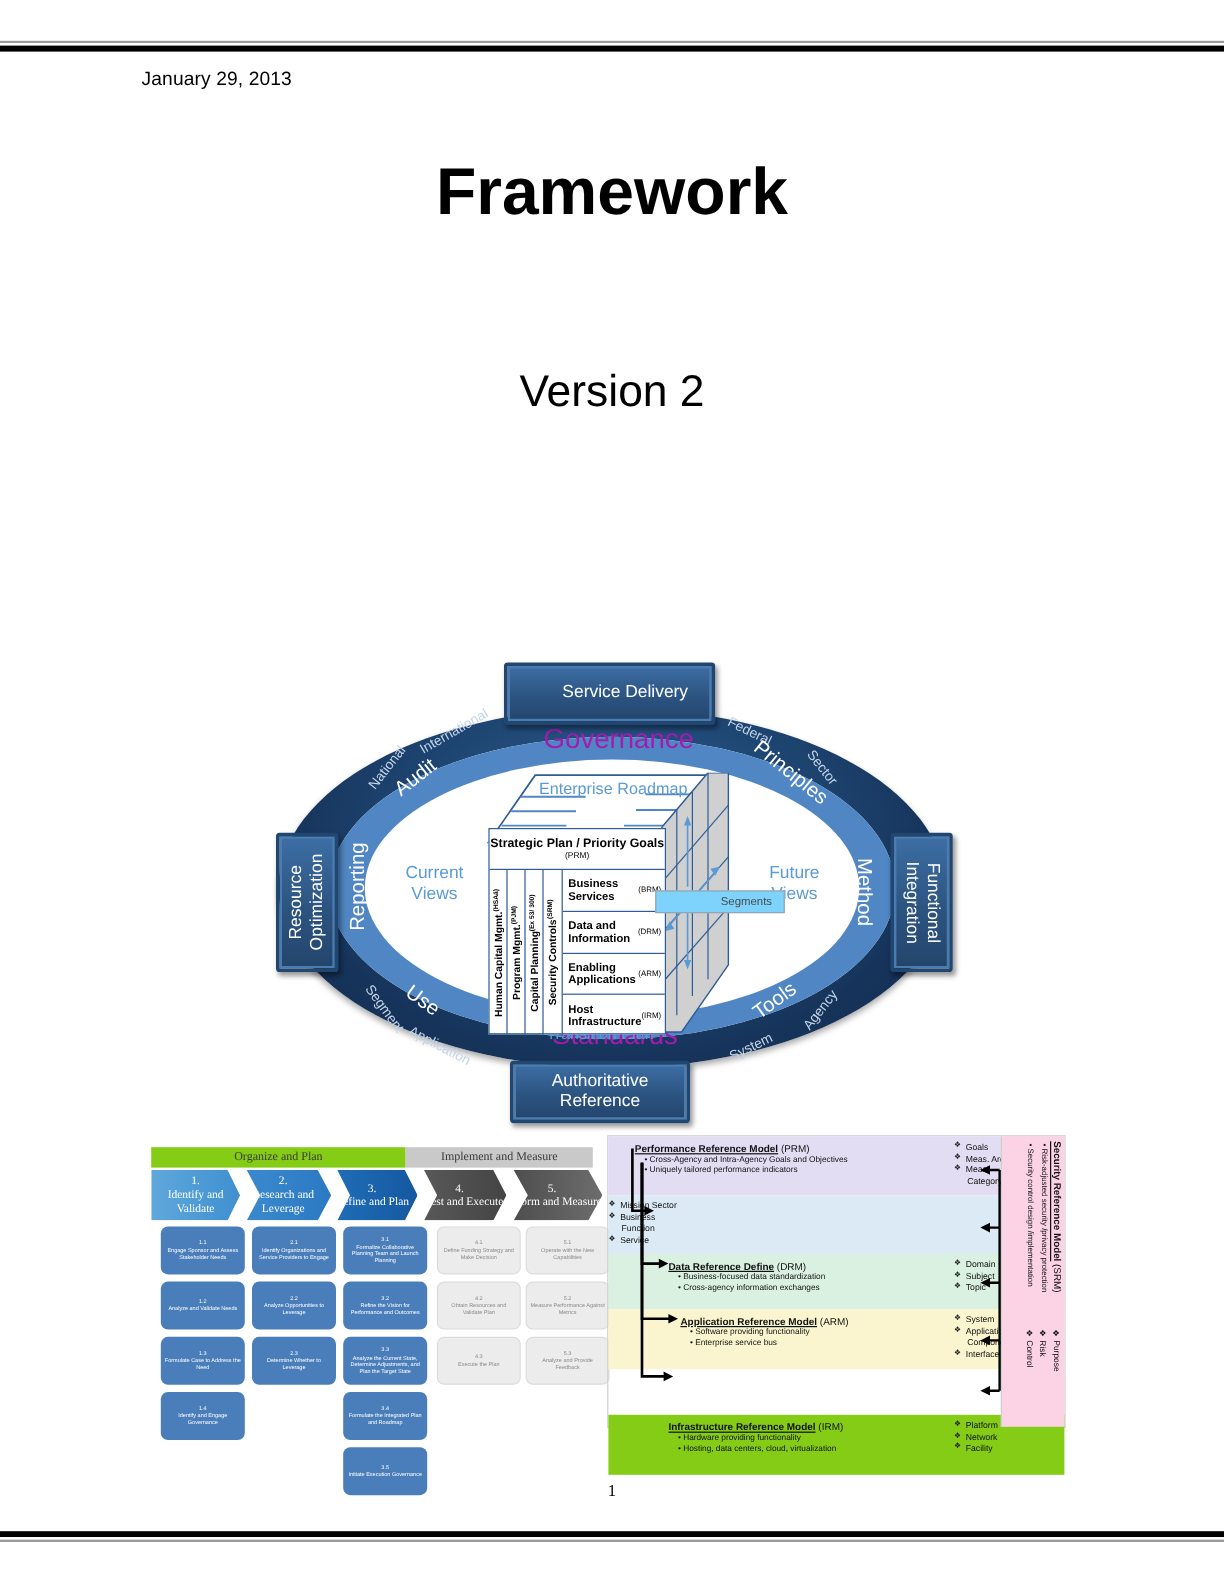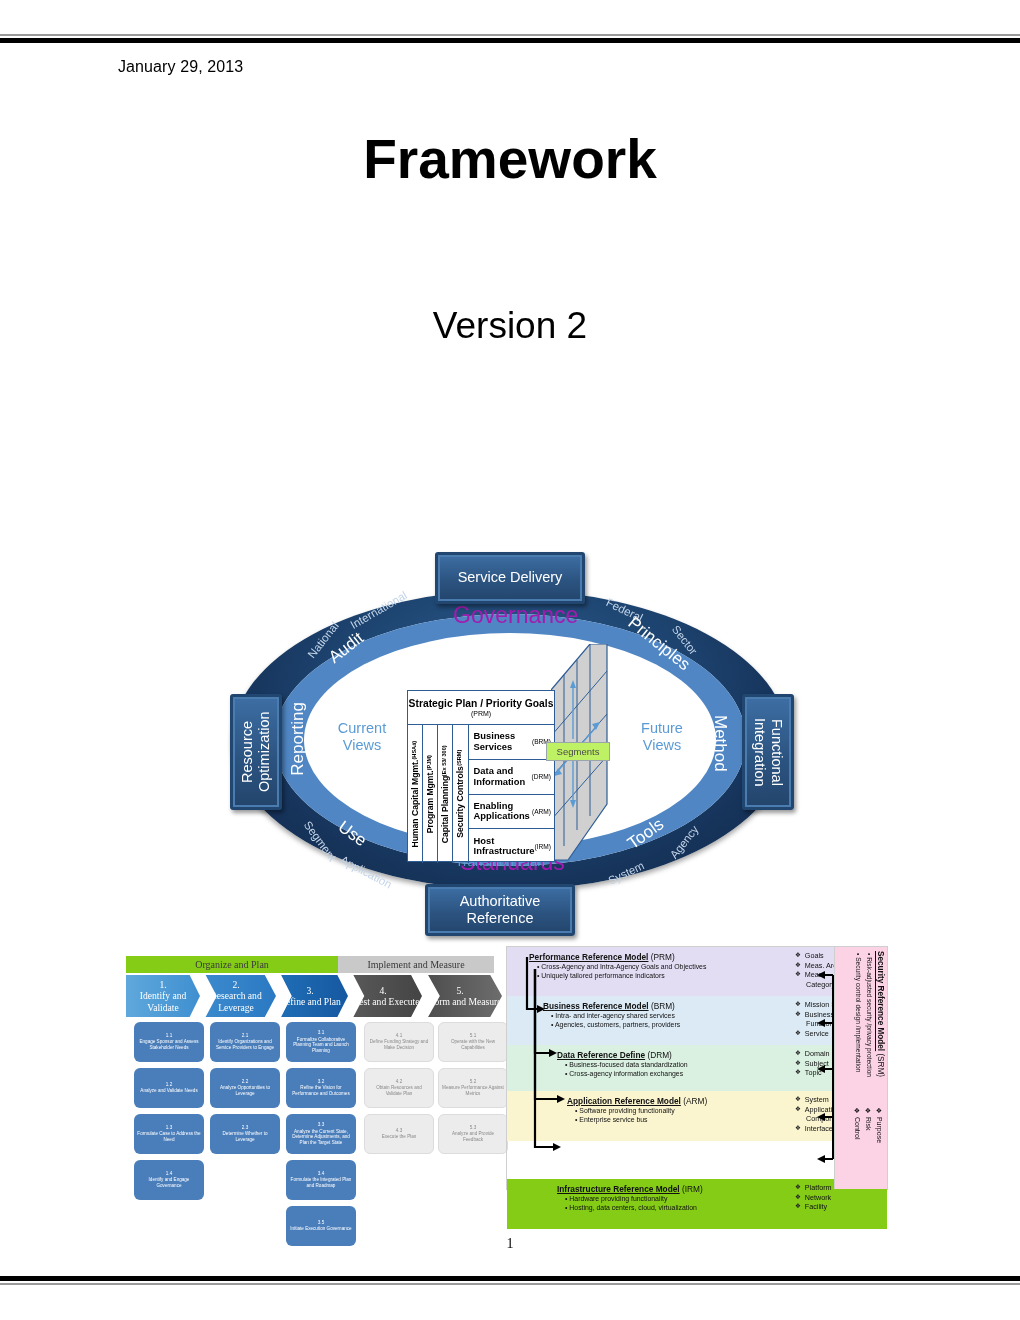--- a/index.html
+++ b/index.html
@@ -46,21 +46,21 @@
   .rl.dark{font-size:11.5px;color:#c3d4e8;}
   .rl.mid{font-size:17px;color:#ffffff;}
   .rl.midbig{font-size:23px;color:#a21caf;}
 
   
   .febox{position:absolute;background:linear-gradient(180deg,#3d6ea4 0%,#2c5481 55%,#23456c 100%);
     border:3px solid #21466f;border-radius:3px;
     box-shadow:inset 0 0 0 2px #4a7cb0, 2px 3px 4px rgba(0,0,0,.4);
     color:#fff;display:flex;align-items:center;justify-content:center;text-align:center;
     font-size:14.5px;line-height:1.18;}
-  #box-service-delivery{left:213px;top:0px;width:144px;height:46px;}
+  #box-service-delivery{left:198px;top:0px;width:144px;height:46px;padding-left:26px;}
   #box-auth-reference{left:203px;top:332px;width:144px;height:46px;}
   #box-resource-opt{left:8px;top:142px;width:46px;height:110px;}
   #box-functional-int{left:520px;top:142px;width:46px;height:110px;}
   .vert-rl{writing-mode:vertical-rl;transform:rotate(180deg);}
   .vert-lr{writing-mode:vertical-rl;}
 
   
   .inner-txt{position:absolute;color:#5b9bd5;font-size:14.5px;text-align:center;line-height:1.2;}
   #current-views{left:100px;top:168px;width:80px;}
   #future-views{left:400px;top:168px;width:80px;}
@@ -68,22 +68,22 @@
 
   
   #cube{position:absolute;left:176px;top:92px;width:210px;height:218px;}
   #cube-roof{position:absolute;left:0;top:0;width:210px;height:60px;overflow:hidden;}
   #cube-roof svg{position:absolute;left:0;top:0;}
   #roadmap-label{position:absolute;left:48px;top:6px;width:130px;text-align:center;
       color:#5b9bd5;font-size:13.5px;line-height:1.2;z-index:3;}
   #cube-side{position:absolute;left:153px;top:0px;width:57px;height:218px;}
   #cube-side svg{position:absolute;left:0;top:0;}
   #segments-tag{position:absolute;left:148px;top:98px;width:62px;height:17px;
-     background:#bef264;border:1px solid #9aa4ad;color:#4a4a4a;font-size:9.5px;
-     display:flex;align-items:center;justify-content:center;z-index:4;}
+     background:#7dd3fc;border:1px solid #9aa4ad;color:#4a4a4a;font-size:9.5px;
+     display:flex;align-items:center;justify-content:center;z-index:4;padding-left:44px;}
 
   #cube-face{position:absolute;left:9px;top:46px;width:148px;height:172px;
      background:#fff;border:1.4px solid #2e5d96;box-sizing:border-box;}
   #strategic-row{height:34px;border-bottom:1.4px solid #2e5d96;box-sizing:border-box;
      display:flex;flex-direction:column;align-items:center;justify-content:center;}
   #strategic-row .t{font-size:10.3px;font-weight:bold;color:#000;}
   #strategic-row .s{font-size:7px;color:#000;margin-top:1px;}
   #face-body{display:flex;height:138px;}
   .vcol{border-right:1.4px solid #2e5d96;box-sizing:border-box;display:flex;
      align-items:center;justify-content:center;}
@@ -217,20 +217,36 @@
   <div class="febox" id="box-functional-int">
     <span class="vert-lr">Functional Integration</span>
   </div>
 
   <div class="inner-txt" id="current-views">Current Views</div>
   <div class="inner-txt" id="future-views">Future Views</div>
   <div class="inner-txt" id="transition-plan">Transition Plan</div>
 
   <div id="cube">
 
+    <div id="cube-roof">
+      <svg width="210" height="60" viewBox="0 0 210 60">
+        <polygon points="9,58 48,2 209,2 170,58" fill="#ffffff" stroke="#2e5d96" stroke-width="1.4"></polygon>
+        <g stroke="#4f86c3" stroke-width="1.6">
+          <line x1="28" y1="32" x2="82" y2="32"></line>
+          <line x1="20" y1="44" x2="74" y2="44"></line>
+          <line x1="36" y1="20" x2="90" y2="20"></line>
+          <line x1="140" y1="18" x2="196" y2="18"></line>
+          <line x1="132" y1="31" x2="188" y2="31"></line>
+          <line x1="122" y1="44" x2="178" y2="44"></line>
+        </g>
+      </svg>
+      <div id="roadmap-label">
+        <span>Enterprise Roadmap</span>
+      </div>
+    </div>
 
     <div id="cube-side">
       <svg width="57" height="218" viewBox="0 0 57 218">
         <polygon points="0,46 39,0 56,0 56,160 17,216 0,216" fill="#d0d0d0" stroke="#2e5d96" stroke-width="1.2"></polygon>
         <g stroke="#2e5d96" stroke-width="1" fill="none">
           <line x1="13" y1="31" x2="13" y2="202"></line>
           <line x1="26" y1="16" x2="26" y2="186"></line>
           <line x1="39" y1="0" x2="39" y2="172"></line>
           <line x1="0" y1="92" x2="56" y2="27"></line>
           <line x1="0" y1="134" x2="56" y2="70"></line>
@@ -438,27 +454,20 @@
           <span class="dia">❖</span>
           <span>Meas.</span>
         </div>
       <div class="cont">
           <span>Category</span>
         </div>
     </div>
   </div>
 
   <div class="frm-band" id="band-brm">
-    <div class="frm-main" style="padding-left:36px;">
-      <div class="frm-title">
-        <b>Business Reference Model</b><span> (BRM)</span>
-      </div>
-      <div class="frm-bul">• <i>Intra- and inter-agency shared services</i></div>
-      <div class="frm-bul">• <i>Agencies, customers, partners, providers</i></div>
-    </div>
     <div class="frm-right">
       <div>
           <span class="dia">❖</span>
           <span>Mission Sector</span>
         </div>
       <div>
           <span class="dia">❖</span>
           <span>Business</span>
         </div>
       <div class="cont">

